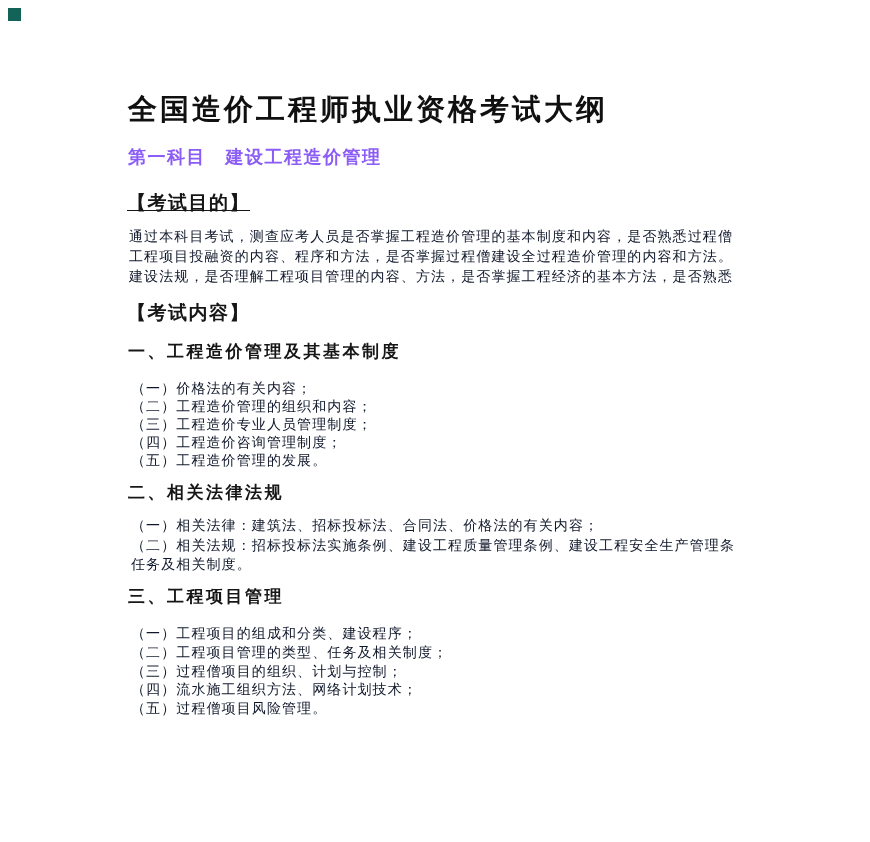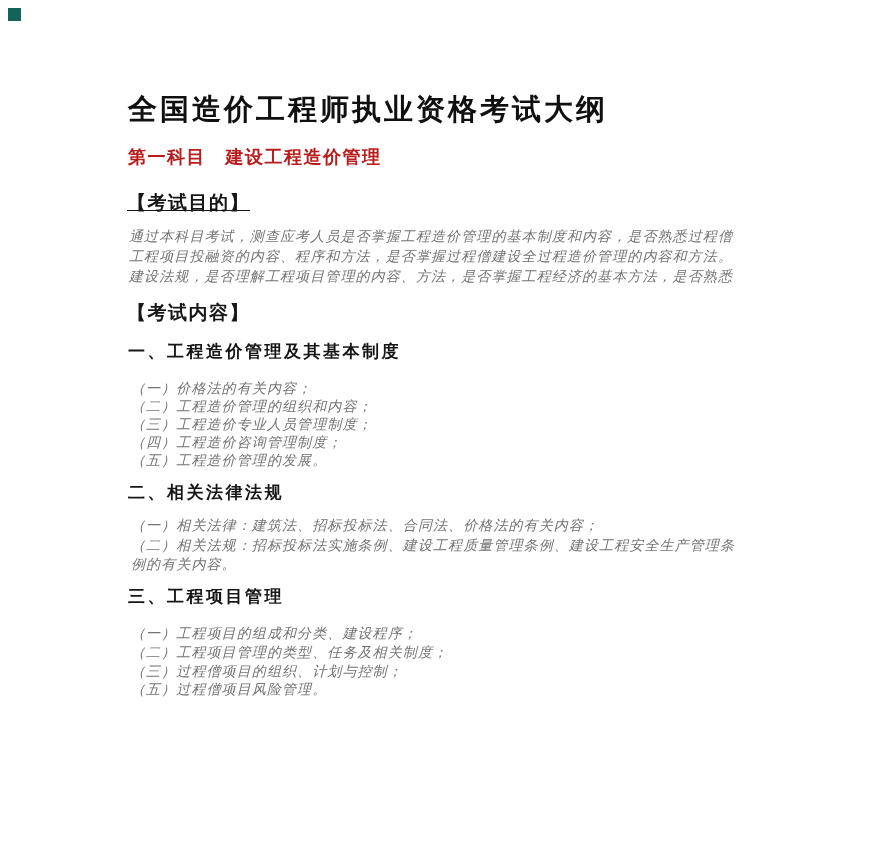--- a/index.html
+++ b/index.html
@@ -23,34 +23,33 @@
   .doc-title {
     left: 128px; top: 92px;
     font-size: 29px; font-weight: 700;
     letter-spacing: 3px; line-height: 34px;
     color: #101010; white-space: nowrap;
   }
   .doc-subject {
     left: 128px; top: 144px;
     font-size: 18px; font-weight: 700;
     letter-spacing: 1.5px; line-height: 26px;
-    color: #b91c1c; white-space: nowrap;
+    color: #8b5cf6; white-space: nowrap;
   }
   .bracket-heading {
     left: 127px;
     font-size: 19px; font-weight: 700;
     letter-spacing: 1.5px; line-height: 26px;
     color: #161616; white-space: nowrap;
   }
   .purpose-heading { top: 190px; text-decoration: underline; }
   .content-heading { top: 300px; }
   .body-block {
-    font-size: 14px; color: #737373;
+    font-size: 14px; color: #0f172a;
     letter-spacing: 1.1px;
-    font-style: italic;
   }
   .paragraph { left: 129px; top: 227px; line-height: 20px; }
   .section-heading {
     left: 128px;
     font-size: 17px; font-weight: 700;
     letter-spacing: 2.5px; line-height: 24px;
     color: #161616; white-space: nowrap;
   }
   .sec1-heading { top: 340px; }
   .sec2-heading { top: 481px; }
@@ -89,25 +88,26 @@
       <div class="line">（三）工程造价专业人员管理制度；</div>
       <div class="line">（四）工程造价咨询管理制度；</div>
       <div class="line">（五）工程造价管理的发展。</div>
     </div>
 
   <div class="abs section-heading sec2-heading">二、相关法律法规</div>
 
   <div class="abs body-block sec2-list">
       <div class="line">（一）相关法律：建筑法、招标投标法、合同法、价格法的有关内容；</div>
       <div class="line">（二）相关法规：招标投标法实施条例、建设工程质量管理条例、建设工程安全生产管理条</div>
-      <div class="line">例的有关内容。</div>
+      <div class="line">任务及相关制度。</div>
     </div>
 
   <div class="abs section-heading sec3-heading">三、工程项目管理</div>
 
   <div class="abs body-block sec3-list">
       <div class="line">（一）工程项目的组成和分类、建设程序；</div>
       <div class="line">（二）工程项目管理的类型、任务及相关制度；</div>
       <div class="line">（三）过程僧项目的组织、计划与控制；</div>
+      <div class="line">（四）流水施工组织方法、网络计划技术；</div>
       <div class="line">（五）过程僧项目风险管理。</div>
     </div>
 
 </div>
 
 </body></html>

